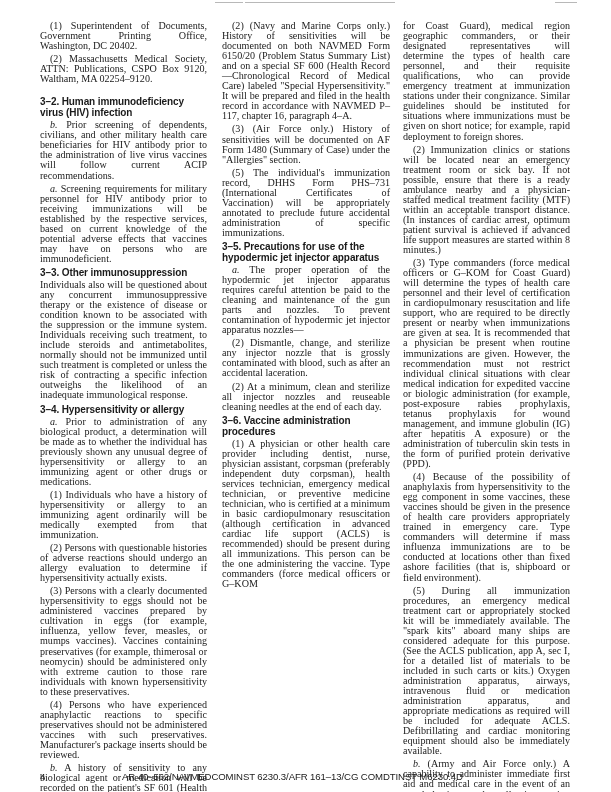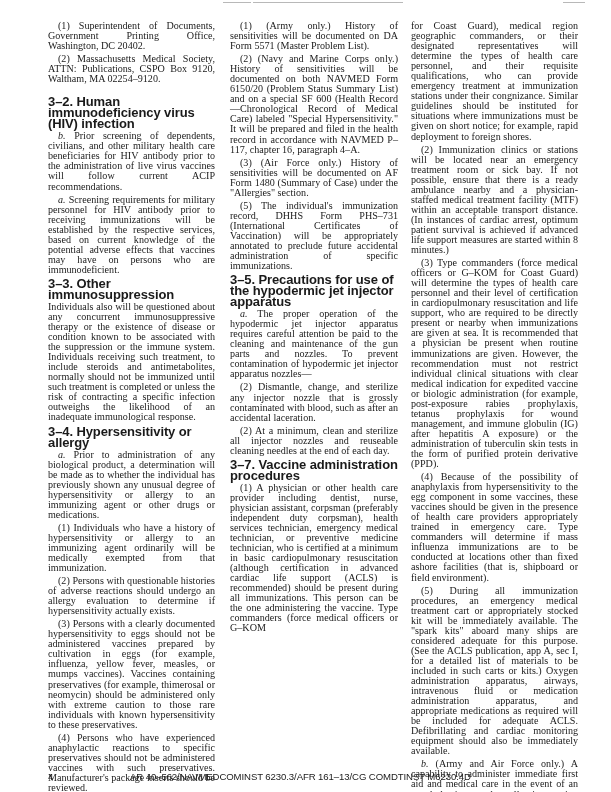--- a/index.html
+++ b/index.html
@@ -1,25 +1,25 @@
 <!DOCTYPE html>
 <html><head>
   <meta charset="utf-8">
   <style>
     html, body { margin: 0; padding: 0; background: #ffffff; }
     body { width: 611px; height: 792px; position: relative; overflow: hidden; color: #1a1a1a; }
-    .page { position: absolute; left: 8px; top: 0; width: 548px; height: 792px; }
+    .page { position: absolute; left: 0; top: 0; width: 548px; height: 792px; }
     .topline { position: absolute; top: 2px; height: 1px; background: #b8b8b8; }
     .col { position: absolute; top: 21px; font-family: "Liberation Serif", serif; font-size: 10.1px; line-height: 10.05px; text-align: justify; hyphens: manual; }
     .col1 { left: 40px; width: 167px; }
     .col2 { left: 222px; width: 168px; }
     .col3 { left: 403px; width: 167px; }
     .p { margin: 0 0 3px 0; text-indent: 10px; }
     .p.noindent { text-indent: 0; }
-    .h { font-family: "Liberation Sans", sans-serif; font-weight: bold; font-size: 13px; line-height: 11px; margin: 2px 0 2px 0; text-align: left; letter-spacing: -0.1px; }
+    .h { font-family: "Liberation Sans", sans-serif; font-weight: bold; font-size: 10px; line-height: 11px; margin: 2px 0 2px 0; text-align: left; letter-spacing: -0.1px; }
     .h.first { margin-top: 12px; }
     i { font-style: italic; }
     .footer { position: absolute; top: 771px; font-family: "Liberation Sans", sans-serif; font-size: 9.6px; color: #1a1a1a; }
     .pagenum { left: 40px; }
     .docid { left: 122px; letter-spacing: -0.1px; }
   </style>
 </head>
 <body>
 
 <div class="page">
@@ -42,31 +42,30 @@
     <div class="h">3–4. Hypersensitivity or allergy</div>
     <p class="p"><i>a.</i><span> Prior to administration of any biological product, a determination will be made as to whether the individual has previously shown any unusual degree of hypersensitivity or allergy to an immunizing agent or other drugs or medications.</span></p>
     <p class="p">(1) Individuals who have a history of hypersensitivity or allergy to an immunizing agent ordinarily will be medically exempted from that immunization.</p>
     <p class="p">(2) Persons with questionable histories of adverse reactions should undergo an allergy evaluation to determine if hypersensitivity actually exists.</p>
     <p class="p">(3) Persons with a clearly documented hypersensitivity to eggs should not be administered vaccines prepared by cultivation in eggs (for example, influenza, yellow fever, measles, or mumps vaccines). Vaccines containing preservatives (for example, thimerosal or neomycin) should be administered only with extreme caution to those rare individuals with known hypersensitivity to these preservatives.</p>
     <p class="p">(4) Persons who have experienced anaphylactic reactions to specific preservatives should not be administered vaccines with such preservatives. Manufacturer's package inserts should be reviewed.</p>
     <p class="p"><i>b.</i><span> A history of sensitivity to any biological agent or medication will be recorded on the patient's SF 601 (Health Record—Immunization Record) if no prior entry has been made.</span></p>
   </div>
 
   <div class="col col2">
-    <p class="p">(1) (Army only.) History of sensitivities will be documented on DA Form 5571 (Master Problem List).</p>
     <p class="p">(2) (Navy and Marine Corps only.) History of sensitivities will be documented on both NAVMED Form 6150/20 (Problem Status Summary List) and on a special SF 600 (Health Record—Chronological Record of Medical Care) labeled "Special Hypersensitivity." It will be prepared and filed in the health record in accordance with NAVMED P–117, chapter 16, paragraph 4–A.</p>
     <p class="p">(3) (Air Force only.) History of sensitivities will be documented on AF Form 1480 (Summary of Case) under the "Allergies" section.</p>
     <p class="p">(5) The individual's immunization record, DHHS Form PHS–731 (International Certificates of Vaccination) will be appropriately annotated to preclude future accidental administration of specific immunizations.</p>
 
     <div class="h">3–5. Precautions for use of the hypodermic jet injector apparatus</div>
     <p class="p"><i>a.</i><span> The proper operation of the hypodermic jet injector apparatus requires careful attention be paid to the cleaning and maintenance of the gun parts and nozzles. To prevent contamination of hypodermic jet injector apparatus nozzles—</span></p>
     <p class="p">(2) Dismantle, change, and sterilize any injector nozzle that is grossly contaminated with blood, such as after an accidental laceration.</p>
     <p class="p">(2) At a minimum, clean and sterilize all injector nozzles and reuseable cleaning needles at the end of each day.</p>
 
-    <div class="h">3–7. Vaccine administration procedures</div>
+    <div class="h">3–6. Vaccine administration procedures</div>
     <p class="p">(1) A physician or other health care provider including dentist, nurse, physician assistant, corpsman (preferably independent duty corpsman), health services technician, emergency medical technician, or preventive medicine technician, who is certified at a minimum in basic cardiopulmonary resuscitation (although certification in advanced cardiac life support (ACLS) is recommended) should be present during all immunizations. This person can be the one administering the vaccine. Type commanders (force medical officers or G–KOM</p>
   </div>
 
   <div class="col col3">
     <p class="p noindent">for Coast Guard), medical region geographic commanders, or their designated representatives will determine the types of health care personnel, and their requisite qualifications, who can provide emergency treatment at immunization stations under their congnizance. Similar guidelines should be instituted for situations where immunizations must be given on short notice; for example, rapid deployment to foreign shores.</p>
     <p class="p">(2) Immunization clinics or stations will be located near an emergency treatment room or sick bay. If not possible, ensure that there is a ready ambulance nearby and a physician-staffed medical treatment facility (MTF) within an acceptable transport distance. (In instances of cardiac arrest, optimum patient survival is achieved if advanced life support measures are started within 8 minutes.)</p>
     <p class="p">(3) Type commanders (force medical officers or G–KOM for Coast Guard) will determine the types of health care personnel and their level of certification in cardiopulmonary resuscitation and life support, who are required to be directly present or nearby when immunizations are given at sea. It is recommended that a physician be present when routine immunizations are given. However, the recommendation must not restrict individual clinical situations with clear medical indication for expedited vaccine or biologic administration (for example, post-exposure rabies prophylaxis, tetanus prophylaxis for wound management, and immune globulin (IG) after hepatitis A exposure) or the administration of tuberculin skin tests in the form of purified protein derivative (PPD).</p>
     <p class="p">(4) Because of the possibility of anaphylaxis from hypersensitivity to the egg component in some vaccines, these vaccines should be given in the presence of health care providers appropriately trained in emergency care. Type commanders will determine if mass influenza immunizations are to be conducted at locations other than fixed ashore facilities (that is, shipboard or field environment).</p>
     <p class="p">(5) During all immunization procedures, an emergency medical treatment cart or appropriately stocked kit will be immediately available. The "spark kits" aboard many ships are considered adequate for this purpose. (See the ACLS publication, app A, sec I, for a detailed list of materials to be included in such carts or kits.) Oxygen administration apparatus, airways, intravenous fluid or medication administration apparatus, and appropriate medications as required will be included for adequate ACLS. Defibrillating and cardiac monitoring equipment should also be immediately available.</p>
     <p class="p"><i>b.</i><span> (Army and Air Force only.) A capability to administer immediate first aid and medical care in the event of an anaphylactic or other allergic reaction will exist at all immunization sites. Medical personnel qualified to administer emergency resuscitative procedures will always be present when immunizations are given. An emergency tray</span></p>

